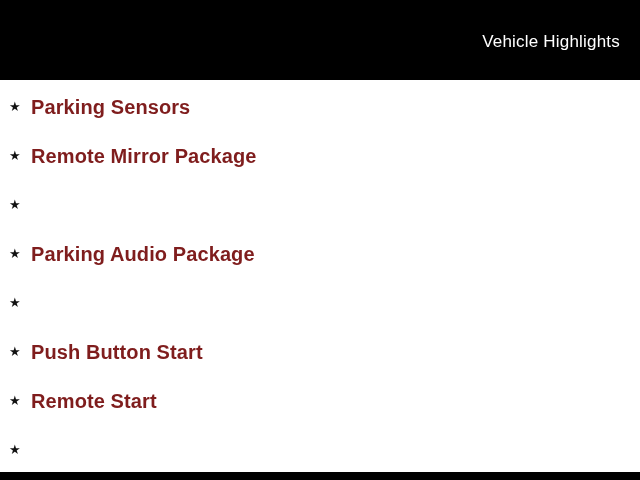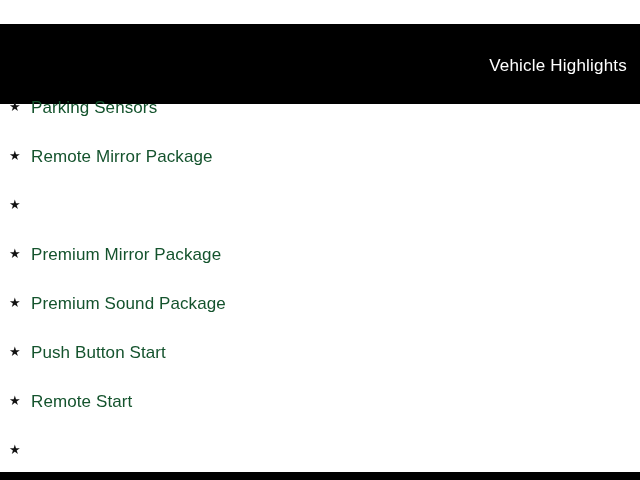--- a/index.html
+++ b/index.html
@@ -17,23 +17,22 @@
   .header {
     position: absolute;
     top: 0;
     left: 0;
     width: 640px;
     height: 80px;
     background: #000000;
     display: flex;
     align-items: center;
     justify-content: flex-end;
-    padding-right: 13px;
+    padding-right: 20px;
     box-sizing: border-box;
-    margin-top: 24px;
   }
   .header-title {
     color: #ffffff;
     font-size: 17px;
     letter-spacing: 0.2px;
     padding-top: 3px;
   }
   .highlights-list {
     position: absolute;
     top: 80px;
@@ -55,23 +54,24 @@
     color: #111111;
     width: 14px;
     display: inline-block;
     text-align: left;
     margin-right: 8px;
     line-height: 1;
     position: relative;
     top: -1px;
   }
   .item-label {
-    font-size: 17px;
-    color: #14532d;
+    font-size: 20px;
+    color: #7f1d1d;
     letter-spacing: 0.1px;
+    font-weight: bold;
   }
   .footer-bar {
     position: absolute;
     bottom: 0;
     left: 0;
     width: 640px;
     height: 8px;
     background: #000000;
   }
 </style>
@@ -89,25 +89,24 @@
   </li>
   <li class="highlight-item">
     <span class="star-icon">★</span>
     <span class="item-label">Remote Mirror Package</span>
   </li>
   <li class="highlight-item">
     <span class="star-icon">★</span>
   </li>
   <li class="highlight-item">
     <span class="star-icon">★</span>
-    <span class="item-label">Premium Mirror Package</span>
+    <span class="item-label">Parking Audio Package</span>
   </li>
   <li class="highlight-item">
     <span class="star-icon">★</span>
-    <span class="item-label">Premium Sound Package</span>
   </li>
   <li class="highlight-item">
     <span class="star-icon">★</span>
     <span class="item-label">Push Button Start</span>
   </li>
   <li class="highlight-item">
     <span class="star-icon">★</span>
     <span class="item-label">Remote Start</span>
   </li>
   <li class="highlight-item">

